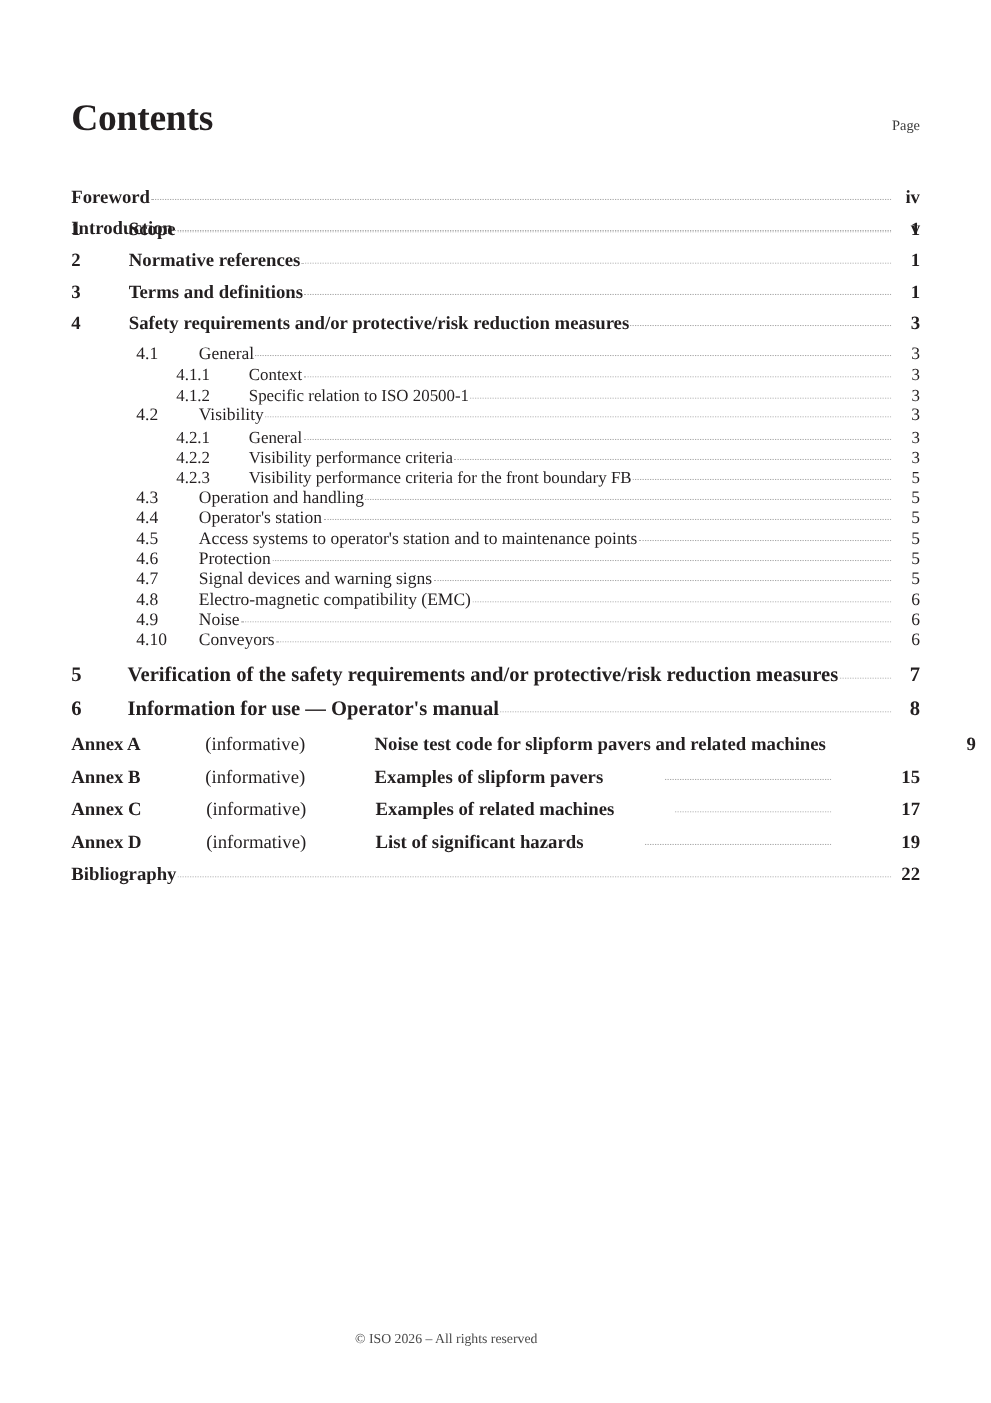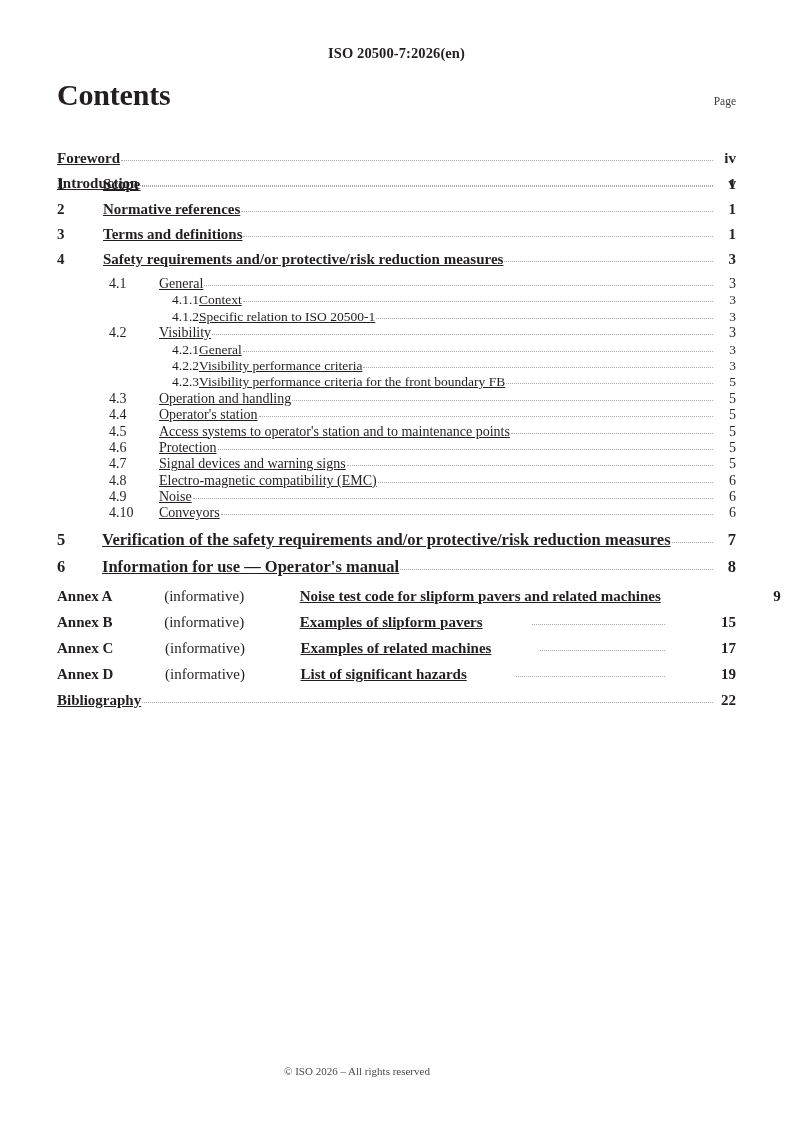--- a/index.html
+++ b/index.html
@@ -72,21 +72,20 @@
     color: #231f20;
   }
 
   .num {
     flex: 0 0 auto;
     white-space: pre;
   }
   .label {
     flex: 0 0 auto;
     white-space: pre;
-    text-decoration: underline;
   }
   .leader {
     flex: 1 1 auto;
     position: relative;
     height: 1px;
     margin: 0 1px;
     overflow: hidden;
     align-self: baseline;
     transform: translateY(-2px);
   }
@@ -138,21 +137,21 @@
   }
   .lvl-sub .num { width: 50px; margin-left: 52px; }
   .lvl-sub .pnum { min-width: 22px; }
 
   
   .lvl-subsub {
     font-weight: normal;
     font-size: 13.5px;
     height: 16.4px;
   }
-  .lvl-subsub .num { width: 58px; margin-left: 84px; text-align: right; }
+  .lvl-subsub .num { width: 58px; margin-left: 84px; }
   .lvl-subsub .pnum { min-width: 22px; }
 
   
   .lvl-annex {
     font-weight: bold;
     font-size: 15px;
     height: 26px;
     gap: 48px;
   }
   .lvl-annex .pnum { min-width: 22px; }
@@ -189,21 +188,20 @@
     top: 1084px;
     font-size: 11.5px;
     font-family: "Liberation Serif", serif;
   }
 </style>
 </head>
 <body>
 
 <div class="page">
 
-  <div class="doc-header">ISO 20500-7:2026(en)</div>
 
   <div class="title-row">
     <div class="contents-title">Contents</div>
     <div class="page-label">Page</div>
   </div>
 
   <div class="toc">
 
     <div class="toc-entry lvl-front">
       <span class="label">Foreword</span>

